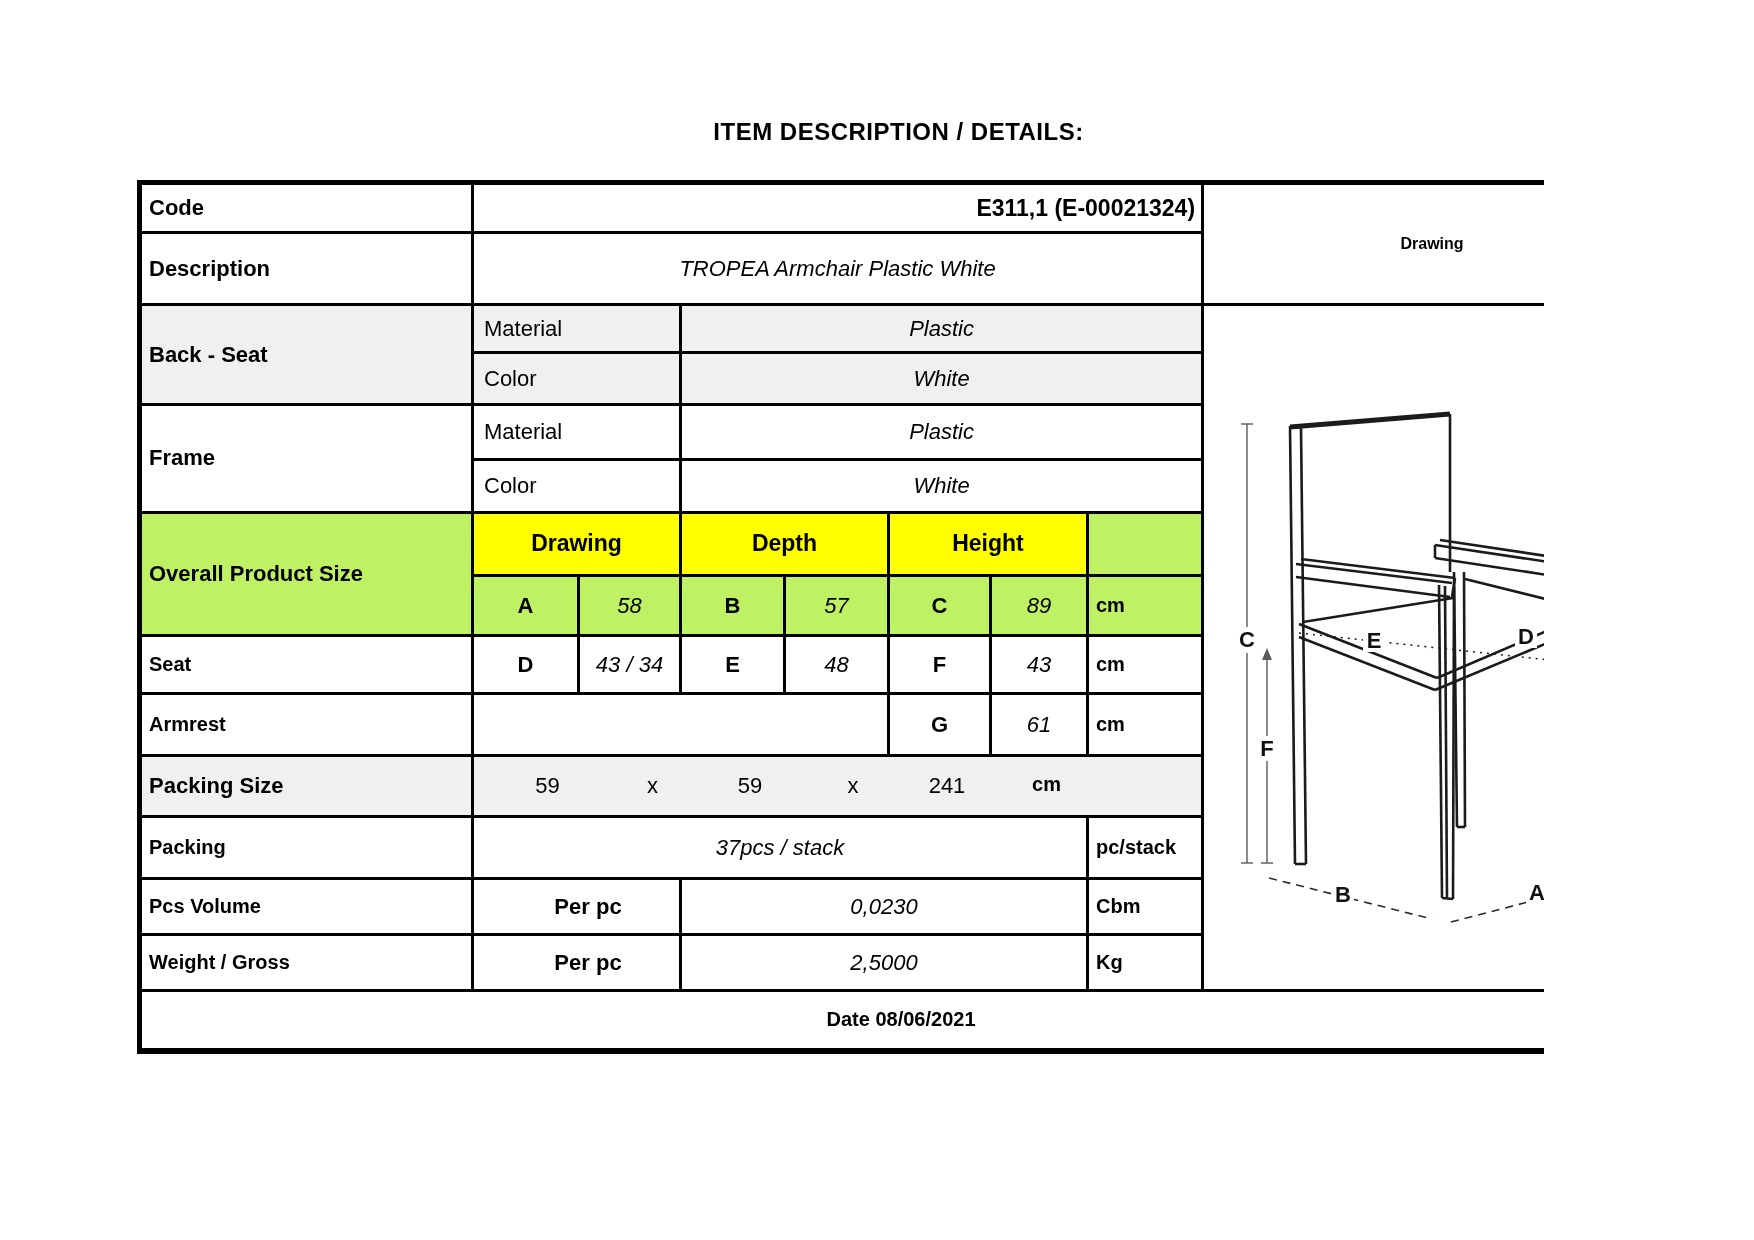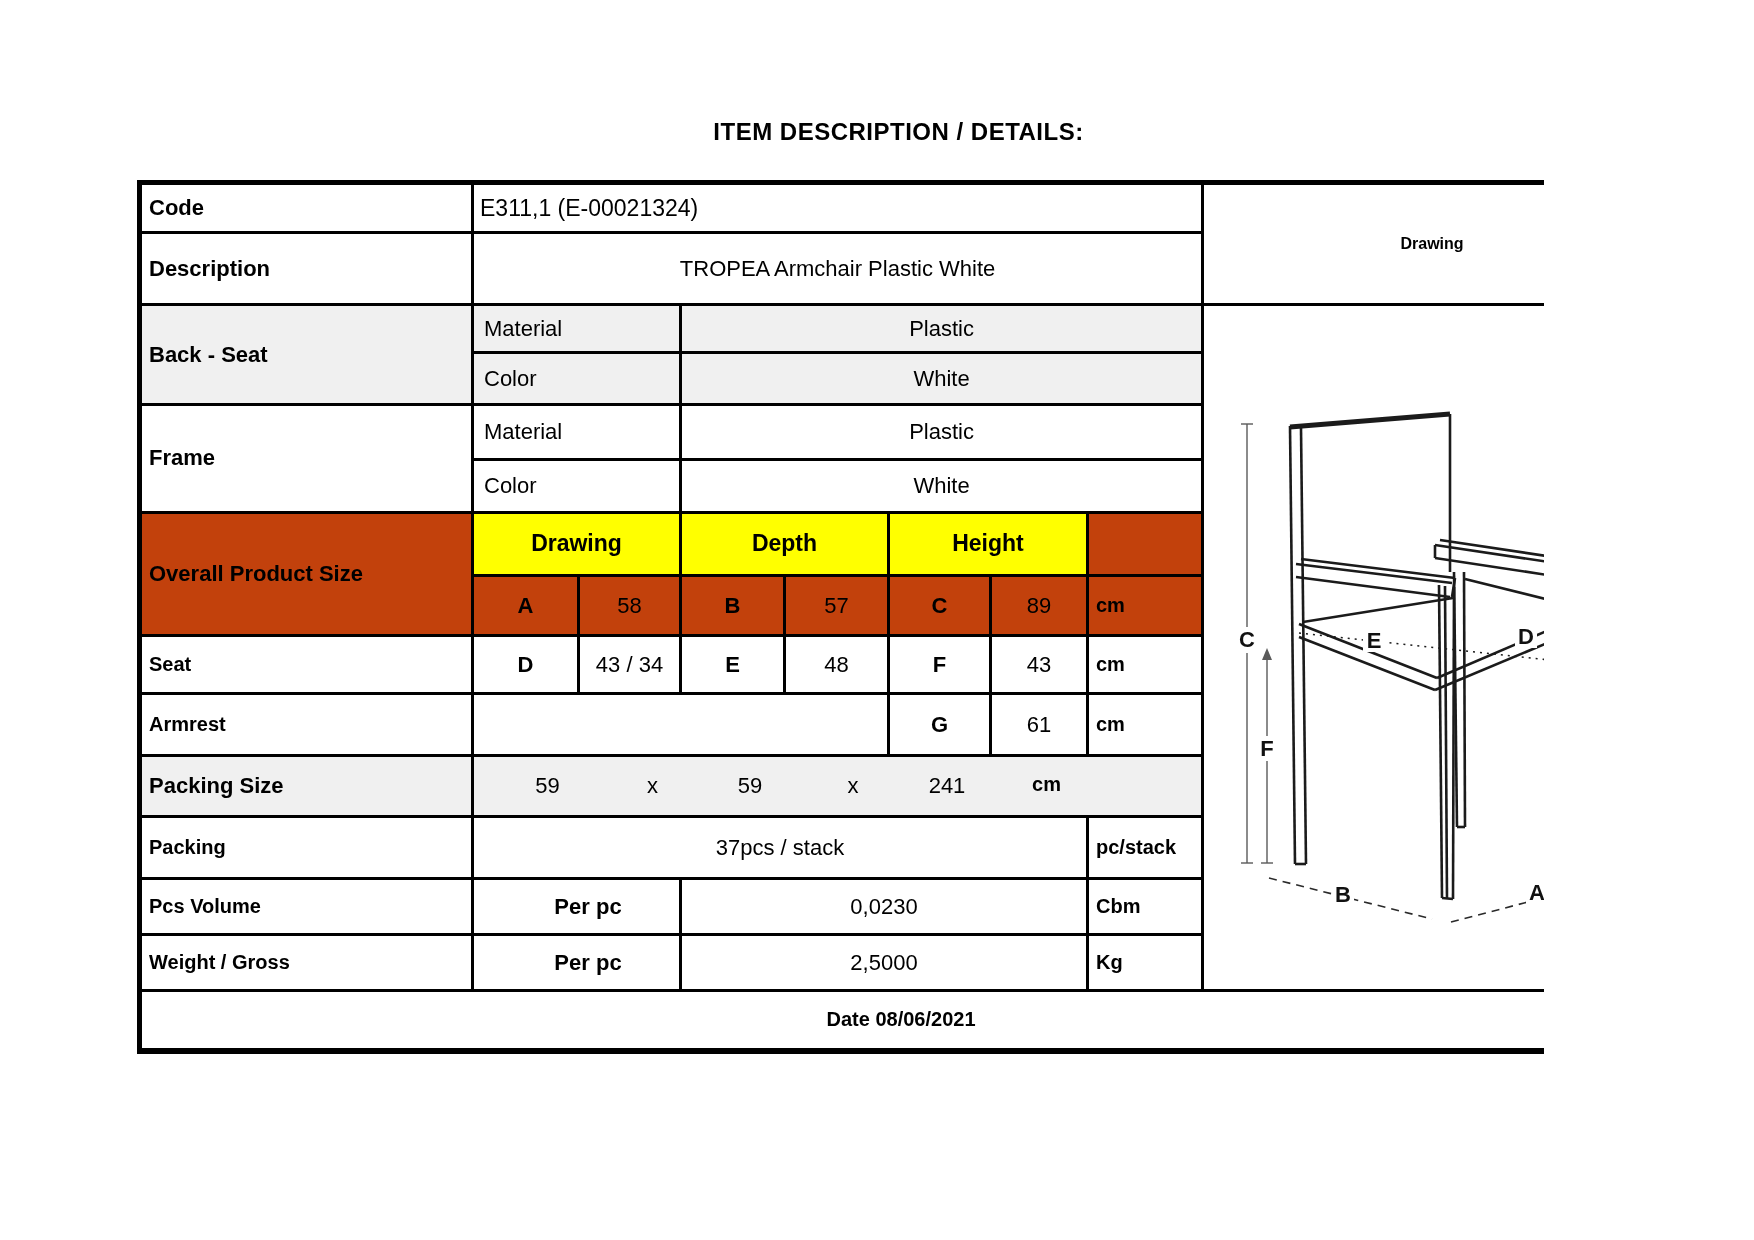--- a/index.html
+++ b/index.html
@@ -7,28 +7,28 @@
           font-family:"Liberation Sans",sans-serif;color:#000;}
   #title{position:absolute;left:137px;top:118px;width:1523px;text-align:center;
          font-size:24px;font-weight:bold;letter-spacing:.5px;}
   table.spec{position:absolute;left:137px;top:163px;width:1523px;border-collapse:collapse;
              table-layout:fixed;border:5px solid #000;margin-top:17px;}
   td{border:3px solid #000;vertical-align:middle;padding:0 6px;font-size:22px;overflow:hidden;}
   tr.thin td{border-top-width:2px;}
   td.lbl{font-weight:bold;font-size:22px;padding-left:7px;}
   td.lbl-sm{font-weight:bold;font-size:20px;padding-left:7px;}
   td.sub{font-size:22px;padding-left:10px;}
-  td.val{text-align:center;}
+  td.val{text-align:center;font-style:italic;}
   td.bval{text-align:center;font-weight:bold;padding-left:29px;}
   td.key{text-align:center;font-weight:bold;}
   td.unit{font-weight:bold;font-size:20px;padding-left:7px;}
   td.gray{background:#f0f0f0;}
-  td.yellow{background:#c2410c;}
+  td.yellow{background:#bef264;}
   td.yhead{background:#ffff00;font-weight:bold;text-align:center;font-size:23px;}
-  td.code-v{text-align:left;font-weight:normal;font-size:23px;}
+  td.code-v{text-align:right;font-weight:bold;font-size:23px;}
   td.draw-head{text-align:center;font-weight:bold;font-size:16px;border-left-width:3px;}
   td.draw-cell{border-left-width:3px;padding:0;position:relative;}
   td.date-row{text-align:center;font-weight:bold;font-size:20px;border-bottom:6px solid #000;}
   .psz{display:grid;grid-template-columns:135px 75px 120px 86px 102px 97px 1fr;width:100%;}
   .psz span{text-align:center;}
   .psz .u{font-weight:bold;font-size:20px;}
   svg text{font-family:"Liberation Sans",sans-serif;font-weight:bold;font-size:22px;}
 </style>
 </head>
 <body>

